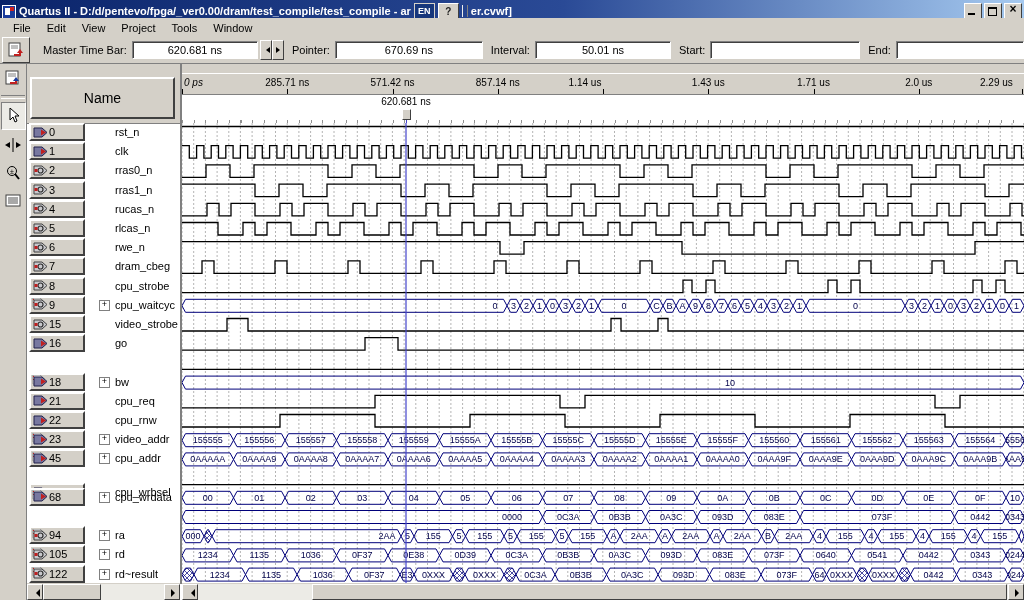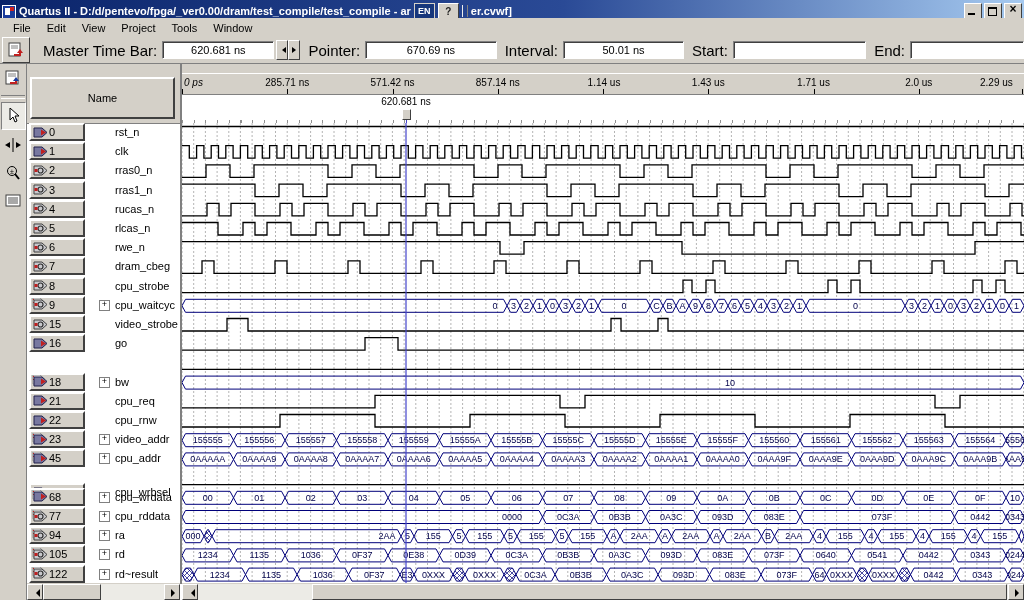--- a/index.html
+++ b/index.html
@@ -30,21 +30,21 @@
   .wbtn.cls::before{content:"×";font-size:12px;}
   
   .menubar{position:absolute;left:0;top:18px;width:1024px;height:19px;display:flex;align-items:center;
     padding-left:5px;box-sizing:border-box;background:#d4d0c8;}
   .mitem{font-size:11px;padding:2px 8px;color:#000;}
   
   .toolbar{position:absolute;left:0;top:37px;width:1024px;height:27px;background:#d4d0c8;
     border-bottom:1px solid #808080;display:flex;align-items:center;box-sizing:border-box;}
   .tbbig{width:26px;height:24px;margin:0 5px 0 2px;background:#d4d0c8;border:1px solid;
     border-color:#fff #404040 #404040 #fff;display:flex;align-items:center;justify-content:center;flex:0 0 auto;}
-  .tlab{font-size:15px;margin:0 5px 0 8px;white-space:nowrap;text-align:center;}
+  .tlab{font-size:11px;margin:0 5px 0 8px;white-space:nowrap;text-align:center;}
   .tfield{height:18px;background:#fff;border:1px solid;border-color:#808080 #fff #fff #808080;
     box-shadow:inset 1px 1px 0 #404040;display:flex;align-items:center;justify-content:center;
     font-size:11px;box-sizing:border-box;}
   .spin{display:flex;flex-direction:row;margin-left:2px;}
   .spbtn{width:10px;height:18px;background:#d4d0c8;border:1px solid;border-color:#fff #404040 #404040 #fff;
     position:relative;}
   .spbtn.l::before{content:"";position:absolute;left:2px;top:6px;border:3px solid transparent;border-right:4px solid #000;}
   .spbtn.r::before{content:"";position:absolute;left:3px;top:6px;border:3px solid transparent;border-left:4px solid #000;}
   
   .main{position:absolute;left:0;top:64px;width:1024px;height:536px;background:#fff;}
@@ -52,21 +52,21 @@
     border-right:1px solid #808080;box-sizing:border-box;}
   .tsbtn{width:23px;height:26px;margin:2px 1px;display:flex;align-items:center;justify-content:center;}
   .tsbtn.active{border:1px solid;border-color:#808080 #fff #fff #808080;background:#ecebe6;}
   .tssep{height:2px;margin:3px 1px;border-top:1px solid #808080;border-bottom:1px solid #fff;}
   
   .namepanel{position:absolute;left:27px;top:0;width:155px;height:520px;background:#fff;
     border-right:2px solid #808080;box-sizing:border-box;}
   .nameheader{position:absolute;left:0;top:0;width:153px;height:59px;background:#d4d0c8;border-bottom:1px solid #808080;}
   .namecell{position:absolute;left:3px;top:13px;width:145px;height:42px;background:#d4d0c8;
     border:2px solid;border-color:#fff #404040 #404040 #fff;display:flex;align-items:center;
-    justify-content:center;font-size:11px;box-sizing:border-box;}
+    justify-content:center;font-size:14px;box-sizing:border-box;}
   .rows{position:absolute;left:0;top:59px;width:153px;height:461px;overflow:hidden;}
   .sigrow{position:absolute;left:0;width:153px;height:19px;}
   .idcell{position:absolute;left:2px;top:0px;width:56px;height:18px;background:#d4d0c8;
     border:2px solid;border-color:#fff #404040 #404040 #fff;box-sizing:border-box;
     display:flex;align-items:center;gap:1px;padding-left:1px;font-size:11px;}
   .plusbox{position:absolute;left:72px;top:4px;width:9px;height:9px;background:#fff;
     border:1px solid #808080;font-size:9px;line-height:7px;text-align:center;color:#000;}
   .plusbox::before{content:"+";}
   .signame{position:absolute;left:88px;top:3px;font-size:11px;white-space:nowrap;}
   
@@ -400,34 +400,20 @@
               <polygon points="1,0 8,0 13,4.5 8,9 1,9" fill="#ececec" stroke="#909090"></polygon>
               <path d="M1,1 L5,5 M1,4 L4,7" stroke="#c02020" stroke-width="1"></path>
               <polygon points="2,2 10,2 15,6.5 10,11 2,11" fill="#7878a0" stroke="#20204a"></polygon>
               <polygon points="9,3.5 14,6.5 9,9.5" fill="#c02020"></polygon>
             </svg>
             <span>68</span>
           </span>
           <span class="plusbox"></span>
           <span class="signame">cpu_wrdata</span>
         </div>
-        <div class="sigrow" style="top: 384px;">
-          <span class="idcell">
-            <svg width="16" height="13" viewBox="0 0 16 13">
-              <polygon points="1,0 8,0 13,4.5 8,9 1,9" fill="#ececec" stroke="#909090"></polygon>
-              <path d="M1,1 L5,5 M1,4 L4,7" stroke="#c02020" stroke-width="1"></path>
-              <polygon points="2,2 10,2 15,6.5 10,11 2,11" fill="#c8c8cc" stroke="#404040"></polygon>
-              <circle cx="8.5" cy="6.5" r="2.5" fill="none" stroke="#303030" stroke-width="1.2"></circle>
-              <rect x="2.5" y="5" width="3" height="3" fill="#c02020"></rect>
-            </svg>
-            <span>77</span>
-          </span>
-          <span class="plusbox"></span>
-          <span class="signame">cpu_rddata</span>
-        </div>
         <div class="sigrow" style="top: 403.2px;">
           <span class="idcell">
             <svg width="16" height="13" viewBox="0 0 16 13">
               <polygon points="1,0 8,0 13,4.5 8,9 1,9" fill="#ececec" stroke="#909090"></polygon>
               <path d="M1,1 L5,5 M1,4 L4,7" stroke="#c02020" stroke-width="1"></path>
               <polygon points="2,2 10,2 15,6.5 10,11 2,11" fill="#c8c8cc" stroke="#404040"></polygon>
               <circle cx="8.5" cy="6.5" r="2.5" fill="none" stroke="#303030" stroke-width="1.2"></circle>
               <rect x="2.5" y="5" width="3" height="3" fill="#c02020"></rect>
             </svg>
             <span>94</span>
@@ -475,21 +461,21 @@
     <div class="rulertop"></div>
     <div class="ruler" id="ruler">
         <span class="rlab" style="left: 2px; font-style: italic;">0 ps</span>
         <span class="rtick" style="left: 0px;"></span>
         <span class="rlab" style="left: 105.25px; transform: translateX(-50%);">285.71 ns</span>
         <span class="rtick" style="left: 105.25px;"></span>
         <span class="rlab" style="left: 210.5px; transform: translateX(-50%);">571.42 ns</span>
         <span class="rtick" style="left: 210.5px;"></span>
         <span class="rlab" style="left: 315.75px; transform: translateX(-50%);">857.14 ns</span>
         <span class="rtick" style="left: 315.75px;"></span>
-        <span class="rlab" style="left: 422px; transform: translateX(-50%);">1.14 us</span>
+        <span class="rlab" style="left: 403px; transform: translateX(-50%);">1.14 us</span>
         <span class="rtick" style="left: 421px;"></span>
         <span class="rlab" style="left: 526.25px; transform: translateX(-50%);">1.43 us</span>
         <span class="rtick" style="left: 526.25px;"></span>
         <span class="rlab" style="left: 631.5px; transform: translateX(-50%);">1.71 us</span>
         <span class="rtick" style="left: 631.5px;"></span>
         <span class="rlab" style="left: 736.75px; transform: translateX(-50%);">2.0 us</span>
         <span class="rtick" style="left: 736.75px;"></span>
         <span class="rlab" style="left: 798px;">2.29 us</span>
         <span class="rtick" style="left: 840px;"></span>
       </div>

